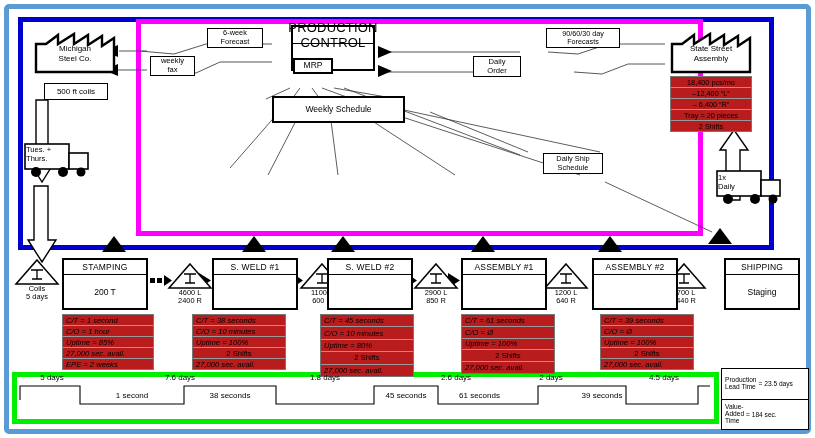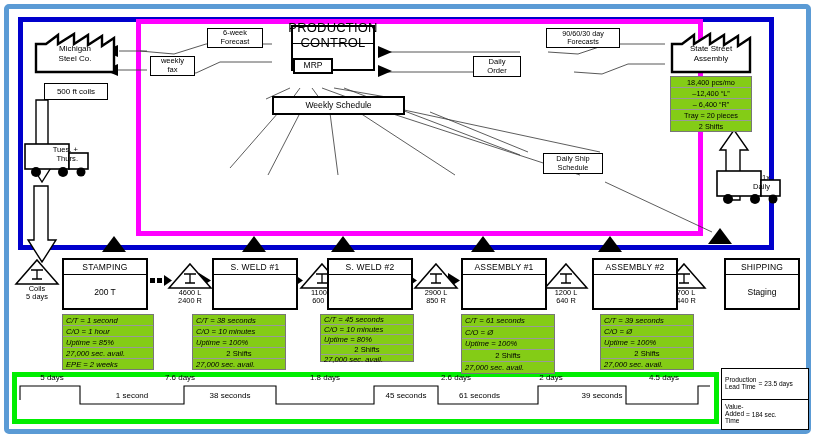--- a/index.html
+++ b/index.html
@@ -81,21 +81,21 @@
   }
   .proc .body {
     flex: 1;
     display: flex; align-items: center; justify-content: center;
     font-size: 8.5px;
   }
 
   
   .databox {
     position: absolute;
-    background: #84cc16;
+    background: #b91c1c;
     border: 1px solid #777;
     z-index: 9;
     display: flex; flex-direction: column;
     font-size: 7.6px;
   }
   .databox .row {
     flex: 1;
     border-bottom: 1px solid #999;
     display: flex; align-items: center;
     padding-left: 3px;
@@ -118,21 +118,21 @@
   .factory .fname {
     position: absolute; left: 0; right: 0; top: 18px;
     text-align: center; font-size: 8px; line-height: 1.2;
     white-space: pre-line;
   }
 
   
   .truck { position: absolute; z-index: 12; }
   .truck .tlabel {
     position: absolute; left: 3px; top: 4px;
-    width: 52px; text-align: right;
+    width: 52px; text-align: left;
     font-size: 7.6px; line-height: 1.15; white-space: pre-line;
   }
 
   
   .summary {
     position: absolute; right: 6px; top: 368px;
     width: 88px; height: 62px;
     border: 1px solid #000; background: #fff;
     z-index: 13; font-size: 6.6px;
     display: flex; flex-direction: column;
@@ -251,21 +251,21 @@
   </div>
 
   <div class="proc" style="left:291px; top:25px; width:84px; height:46px; z-index:12;">
     <div class="title lbl" style="border-bottom:1px solid #000; height:17px; display:flex;align-items:center;justify-content:center;font-size:13px;">PRODUCTION
 CONTROL</div>
     <div class="body"></div>
   </div>
   <div class="node thick" style="left:293px; top:58px; width:40px; height:16px; font-size:8.5px; z-index:13;">
     <span class="lbl">MRP</span>
   </div>
-  <div class="node thick" style="left:272px; top:96px; width:133px; height:19px; font-size:8.6px; z-index:13;">
+  <div class="node thick" style="left:272px; top:96px; width:133px; height:27px; font-size:8.6px; z-index:13;">
     <span class="lbl">Weekly Schedule</span>
   </div>
 
   <div class="node" style="left:207px; top:28px; width:56px; height:20px; font-size:7.4px;justify-content:center;">
     <span class="lbl">6-week
 Forecast</span>
   </div>
   <div class="node" style="left:150px; top:56px; width:45px; height:20px; font-size:7.6px;">
     <span class="lbl">weekly
 fax</span>
@@ -455,21 +455,21 @@
   </div>
 
   <div class="databox" style="left:192px; top:314px; width:94px; height:56px;">
     <div class="row">C/T = 38 seconds</div>
     <div class="row">C/O =  10 minutes</div>
     <div class="row">Uptime = 100%</div>
     <div class="row ctr">2 Shifts</div>
     <div class="row">27,000 sec. avail.</div>
   </div>
 
-  <div class="databox" style="left:320px; top:314px; width:94px; height:48px;">
+  <div class="databox" style="left:320px; top:314px; width:94px; height:63px;">
     <div class="row">C/T = 45 seconds</div>
     <div class="row">C/O =  10 minutes</div>
     <div class="row">Uptime = 80%</div>
     <div class="row ctr">2 Shifts</div>
     <div class="row">27,000 sec. avail.</div>
   </div>
 
   <div class="databox" style="left:461px; top:314px; width:94px; height:60px;">
     <div class="row">C/T = 61 seconds</div>
     <div class="row">C/O =  Ø</div>

